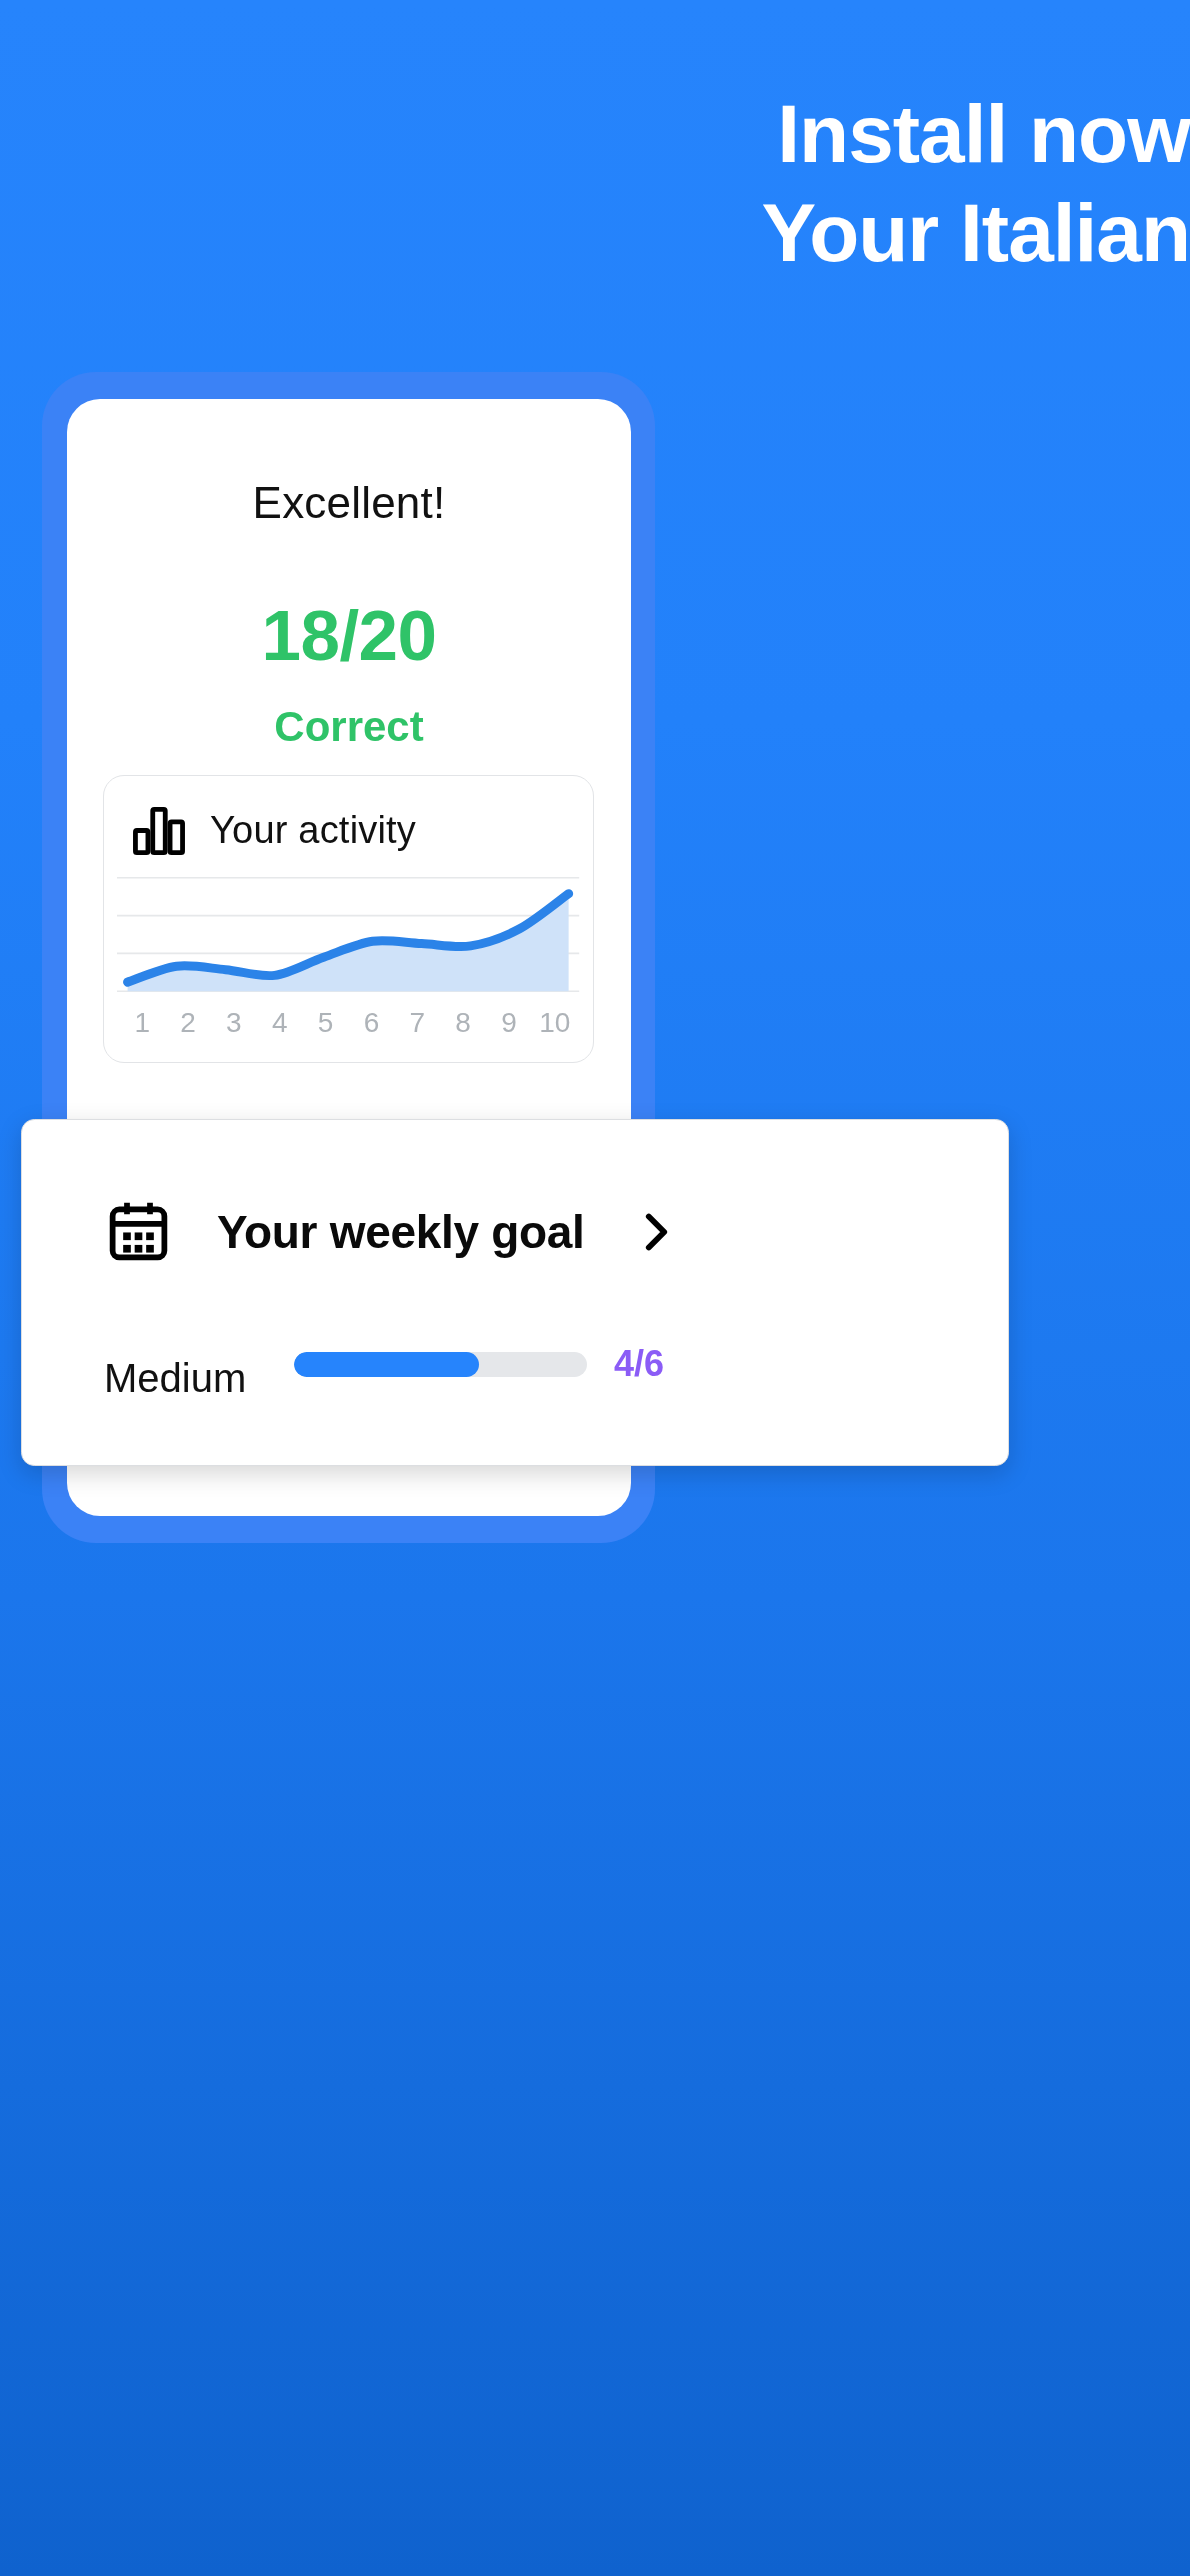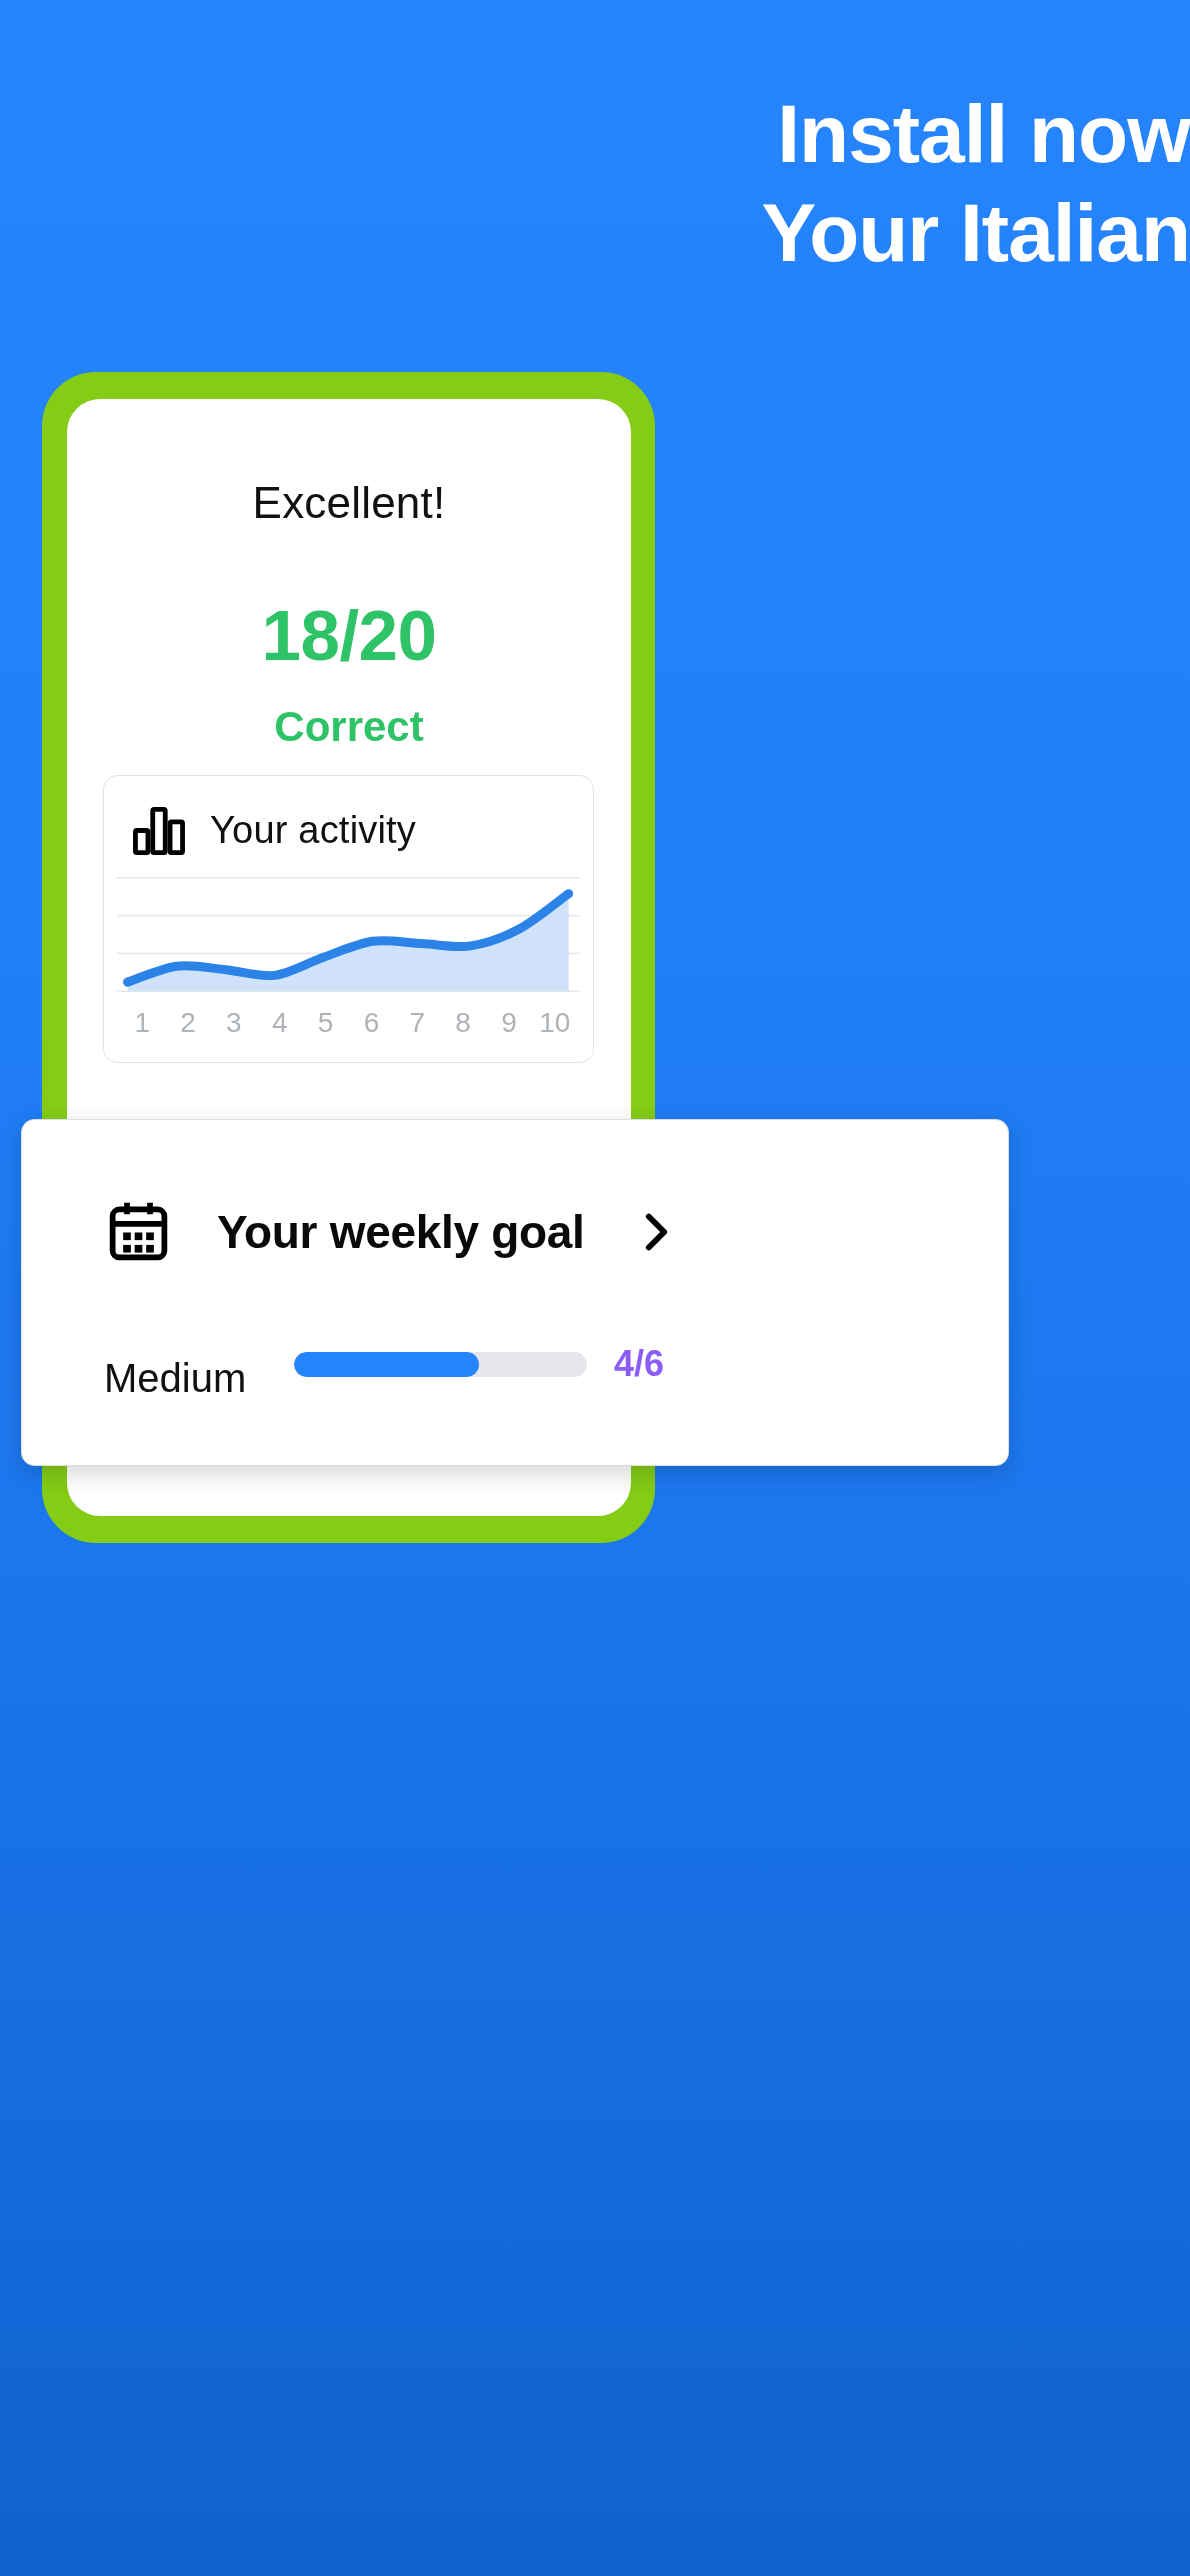--- a/index.html
+++ b/index.html
@@ -25,21 +25,21 @@
     line-height:1.0;
     letter-spacing:-1px;
   }
   .headline .line { display:block; padding:8.6px 0; }
 
   
   .phone {
     position:absolute;
     left:42px; top:372px;
     width:613px; height:1171px;
-    background:#84cc16;
+    background:#3b82f6;
     border-radius:54px;
   }
   .phone-screen {
     position:absolute;
     left:25px; top:27px;
     width:564px; height:1117px;
     background:#FFFFFF;
     border-radius:33px;
     overflow:hidden;
   }
@@ -64,21 +64,21 @@
     font-size:42px;
     font-weight:bold;
   }
 
   
   .activity-card {
     position:absolute;
     left:36px; top:376px;
     width:491px; height:288px;
     border:1.9px solid #E2E4E7;
-    border-radius:14px;
+    border-radius:21px;
     background:#FFFFFF;
   }
   .activity-head {
     display:flex;
     align-items:center;
     gap:25px;
     padding:29px 0 0 29px;
   }
   .activity-title {
     font-size:38px;

